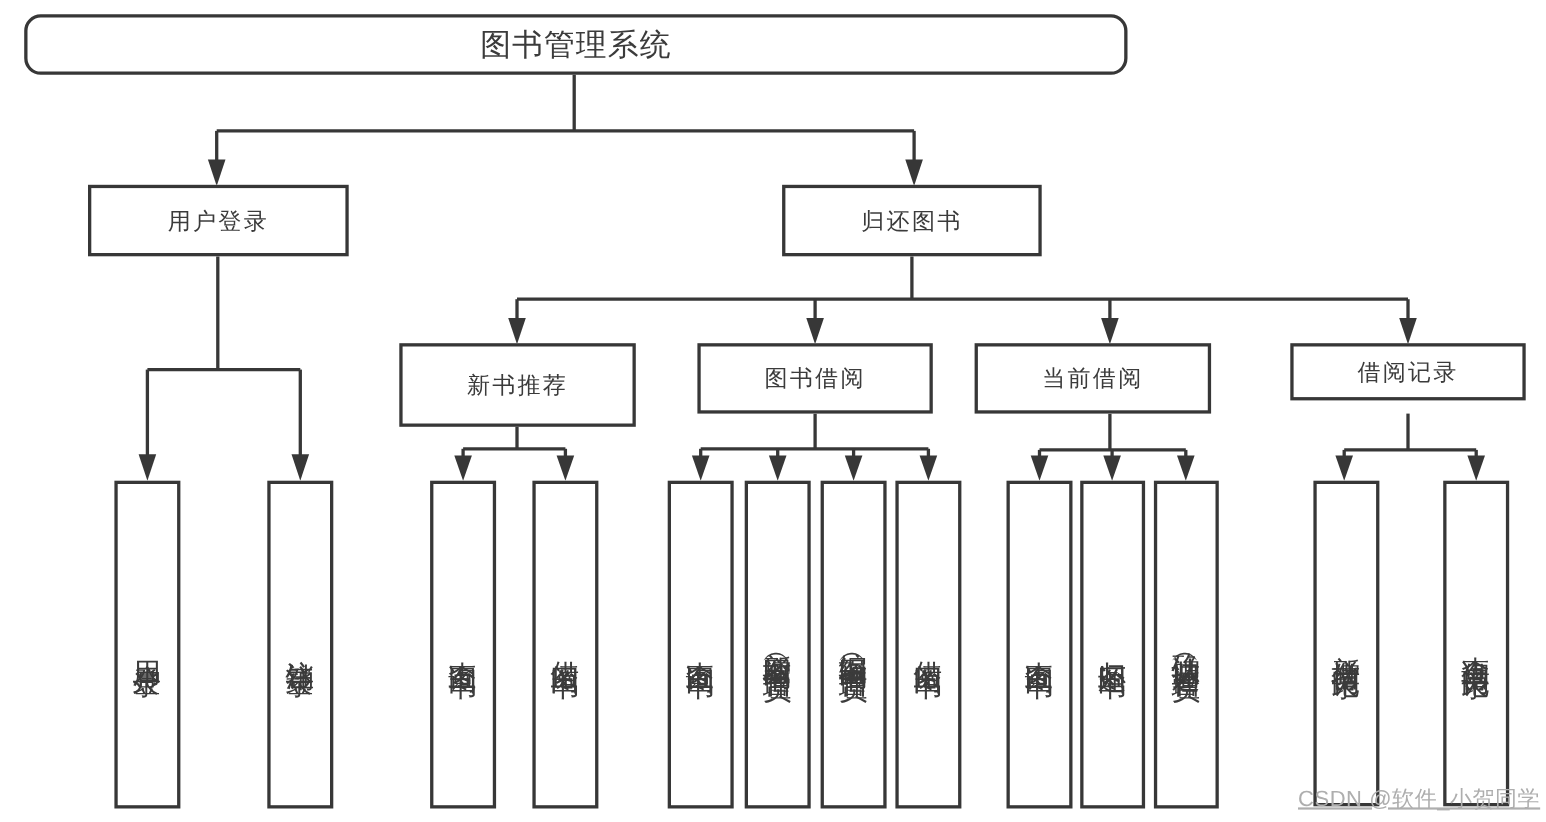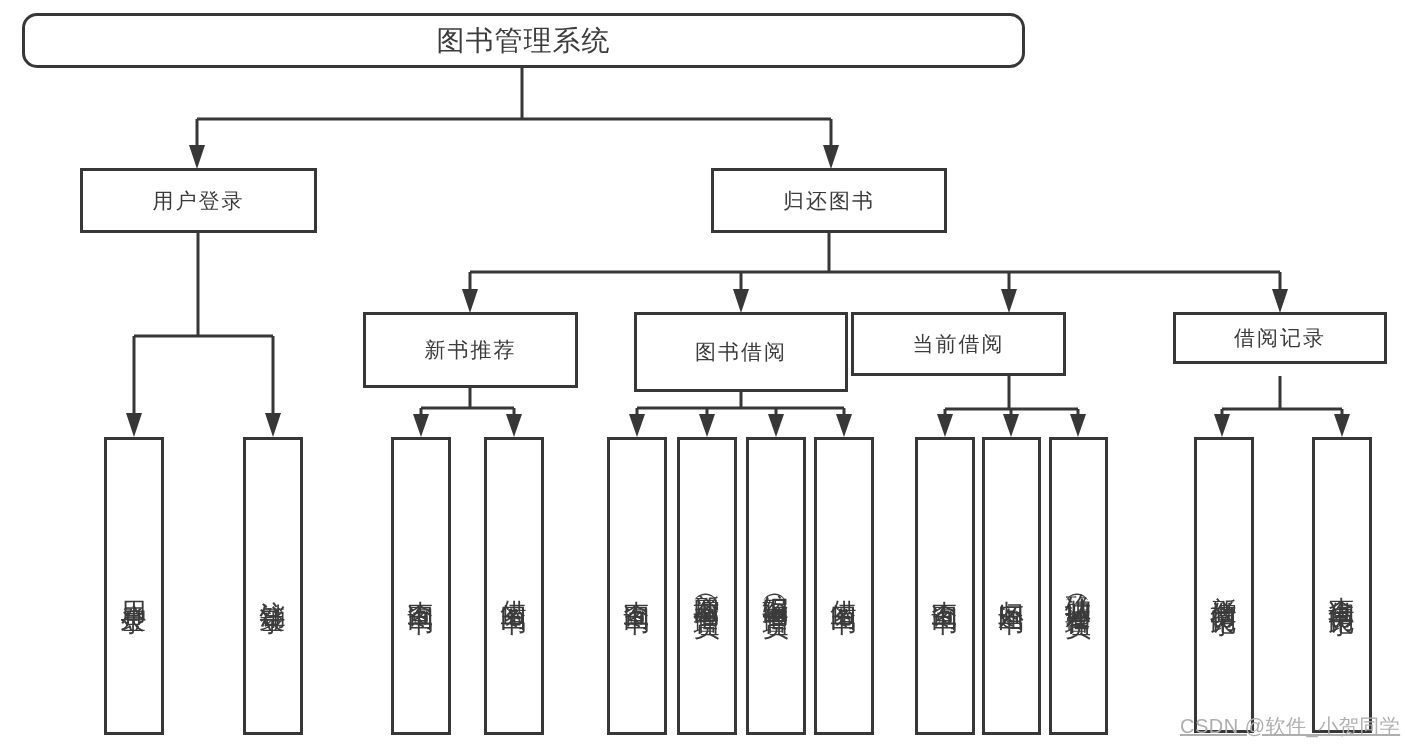--- a/index.html
+++ b/index.html
@@ -144,24 +144,24 @@
   <div class="node h-node" style="left:80px; top:168px; width:237px; height:65px;">
     <span>用户登录</span>
   </div>
   <div class="node h-node" style="left:711px; top:168px; width:236px; height:65px;">
     <span>归还图书</span>
   </div>
 
   <div class="node h-node" style="left:363px; top:312px; width:215px; height:76px;">
     <span>新书推荐</span>
   </div>
-  <div class="node h-node" style="left:634px; top:312px; width:214px; height:80px;justify-content:center;">
+  <div class="node h-node" style="left:634px; top:312px; width:214px; height:64px;justify-content:center;">
     <span>图书借阅</span>
   </div>
-  <div class="node h-node" style="left:851px; top:312px; width:215px; height:64px;font-family:Liberation Mono, monospace;">
+  <div class="node h-node" style="left:886px; top:312px; width:215px; height:64px;font-family:Liberation Mono, monospace;">
     <span>当前借阅</span>
   </div>
   <div class="node h-node" style="left:1173px; top:312px; width:214px; height:52px;">
     <span>借阅记录</span>
   </div>
 
   <div class="node v-node" style="left:104px; top:437px; width:60px; height:298px;">
     <span>用户登录</span>
   </div>
   <div class="node v-node" style="left:243px; top:437px; width:60px; height:298px;">

